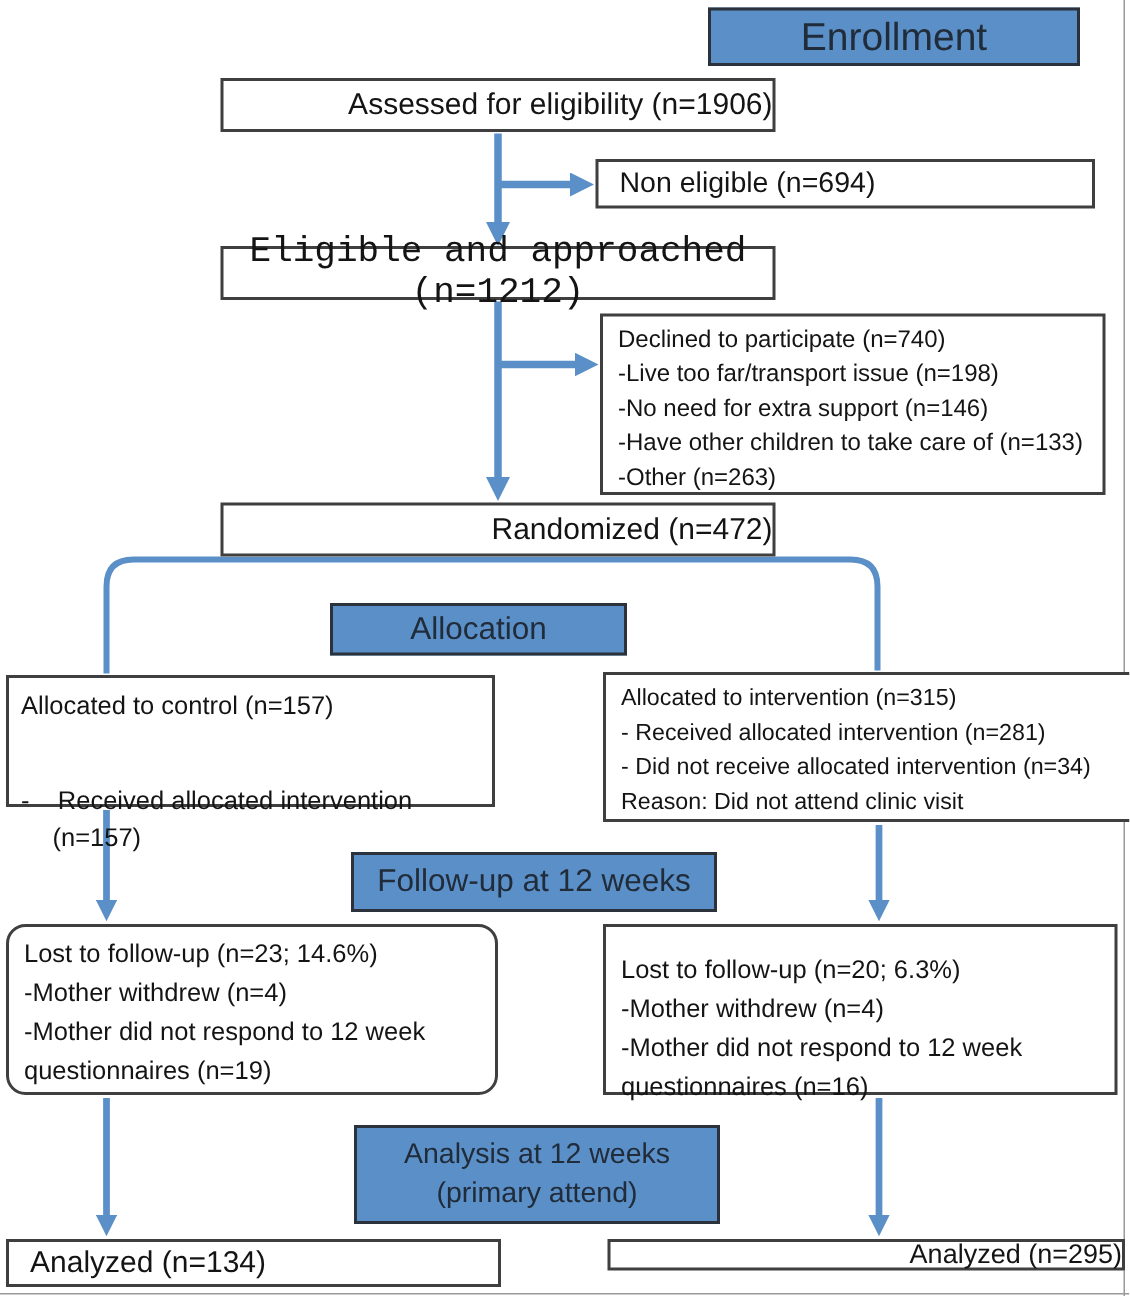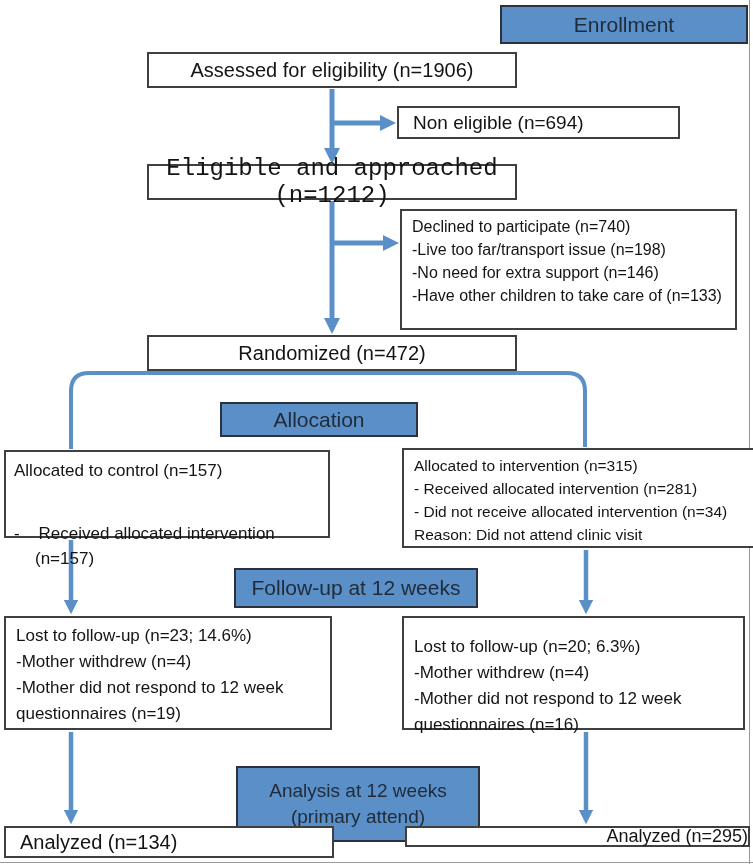--- a/index.html
+++ b/index.html
@@ -11,38 +11,38 @@
   svg.arrows{position:absolute;left:0;top:0;z-index:1;pointer-events:none;}
   .box{
     position:absolute;background:#fff;border:2px solid #3f3f3f;z-index:2;
     color:#141414;
   }
   .hdr{
     position:absolute;background:#5b8fc8;border:2px solid #2b323c;z-index:2;
     color:#212c3a;display:flex;align-items:center;justify-content:center;
     text-align:center;
   }
-  .center{display:flex;align-items:center;justify-content:center;text-align:center;}
+  .center{display:flex;align-items:center;justify-content:flex-end;text-align:center;}
   .leftpad{display:flex;align-items:center;padding-left:14px;}
   .pre{white-space:pre;margin-top:38px;}
   
-  #h-enrollment{left:500px;top:5px;width:248px;height:39px;font-size:21px;}
+  #h-enrollment{left:472px;top:5px;width:248px;height:39px;font-size:26px;}
   #h-allocation{left:220px;top:402px;width:198px;height:35px;font-size:21px;}
   #h-followup{left:234px;top:568px;width:244px;height:40px;font-size:21px;}
-  #h-analysis{left:236px;top:766px;width:244px;height:76px;font-size:19px;line-height:26px;flex-direction:column;}
+  #h-analysis{left:236px;top:750px;width:244px;height:66px;font-size:19px;line-height:26px;flex-direction:column;}
   
   #b-assessed{left:147px;top:52px;width:370px;height:36px;font-size:20px;}
-  #b-noneligible{left:397px;top:106px;width:283px;height:33px;font-size:19px;}
+  #b-noneligible{left:397px;top:106px;width:333px;height:33px;font-size:19px;}
   #b-eligible{left:147px;top:164px;width:370px;height:36px;font-size:24px;font-family:Liberation Mono, monospace;}
   #b-declined{left:400px;top:209px;width:337px;height:121px;font-size:16px;line-height:23px;padding:4px 4px 0 10px;}
   #b-randomized{left:147px;top:335px;width:370px;height:36px;font-size:20px;}
   #b-alloc-control{left:4px;top:450px;width:326px;height:88px;font-size:17px;line-height:25px;padding:6px 4px 0 8px;}
   #b-alloc-control .indent{padding-left:21px;}
   #b-alloc-interv{left:368px;top:448px;width:377px;height:100px;font-size:15.5px;line-height:23px;padding:4px 4px 0 10px;margin-left:34px;}
-  #b-lost-control{left:4px;top:616px;width:328px;height:114px;font-size:17px;line-height:26px;padding:5px 4px 0 10px;}
+  #b-lost-control{left:4px;top:616px;width:328px;height:114px;font-size:17px;line-height:26px;padding:5px 4px 0 10px;border-radius:13px;}
   #b-lost-interv{left:402px;top:616px;width:343px;height:114px;font-size:17px;line-height:26px;padding:16px 4px 0 10px;}
   #b-analyzed-control{left:4px;top:826px;width:330px;height:32px;font-size:20px;}
   #b-analyzed-interv{left:405px;top:826px;width:345px;height:21px;font-size:18px;justify-content:flex-end;}
   
   .edge-right{position:absolute;right:3px;top:0;width:1px;height:864px;background:#9a9a9a;z-index:0;}
   .edge-bottom{position:absolute;left:0;bottom:1px;width:753px;height:1px;background:#9a9a9a;z-index:0;}
 </style>
 </head>
 <body>
 
@@ -82,20 +82,21 @@
 
   <div id="b-eligible" class="box center">
     <span>Eligible and approached (n=1212)</span>
   </div>
 
   <div id="b-declined" class="box">
     <div>Declined to participate (n=740)</div>
     <div>-Live too far/transport issue (n=198)</div>
     <div>-No need for extra support (n=146)</div>
     <div>-Have other children to take care of (n=133)</div>
+    <div>-Other (n=263)</div>
   </div>
 
   <div id="b-randomized" class="box center">
     <span>Randomized (n=472)</span>
   </div>
 
   <div id="h-allocation" class="hdr">
     <span>Allocation</span>
   </div>
 

